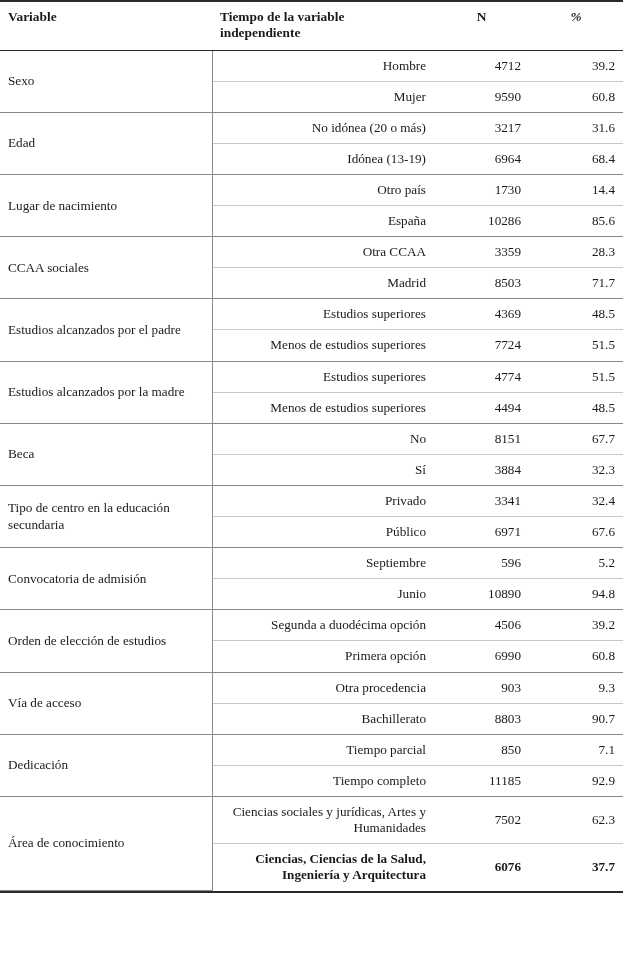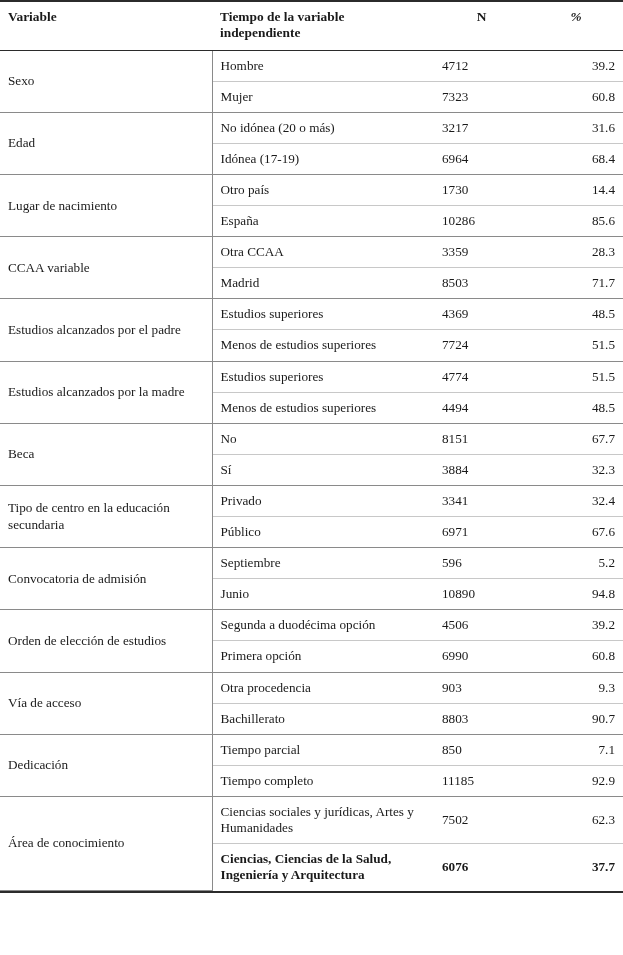--- a/index.html
+++ b/index.html
@@ -52,22 +52,22 @@
     border-bottom: 0.9px solid #c8c8c8;
   }
   tbody tr.last-of-group > td { border-bottom: 0.9px solid #8a8a8a; }
   tbody tr.final-row > td { border-bottom: none; }
 
   td.cell-var {
     text-align: left;
     border-right: 0.9px solid #8a8a8a;
     border-bottom: 0.9px solid #8a8a8a;
   }
-  td.cell-level { text-align: left; }
-  td.cell-n   { text-align: left; }
+  td.cell-level { text-align: right; }
+  td.cell-n   { text-align: right; }
   td.cell-pct { text-align: right; }
 
   .bold-cell { font-weight: bold; }
 
   .table-bottom-rule {
     border-top: 2.1px solid #2b2b2b;
     height: 0;
     line-height: 0;
     font-size: 0;
   }
@@ -93,47 +93,47 @@
     </thead>
     <tbody id="tbody">
         <tr>
           <td class="cell-var" rowspan="2">Sexo</td>
           <td class="cell-level">Hombre</td>
           <td class="cell-n">4712</td>
           <td class="cell-pct">39.2</td>
         </tr>
         <tr class="last-of-group">
           <td class="cell-level">Mujer</td>
-          <td class="cell-n">7323</td>
+          <td class="cell-n">9590</td>
           <td class="cell-pct">60.8</td>
         </tr>
         <tr>
           <td class="cell-var" rowspan="2">Edad</td>
           <td class="cell-level">No idónea (20 o más)</td>
           <td class="cell-n">3217</td>
           <td class="cell-pct">31.6</td>
         </tr>
         <tr class="last-of-group">
-          <td class="cell-level">Idónea (17-19)</td>
+          <td class="cell-level">Idónea (13-19)</td>
           <td class="cell-n">6964</td>
           <td class="cell-pct">68.4</td>
         </tr>
         <tr>
           <td class="cell-var" rowspan="2">Lugar de nacimiento</td>
           <td class="cell-level">Otro país</td>
           <td class="cell-n">1730</td>
           <td class="cell-pct">14.4</td>
         </tr>
         <tr class="last-of-group">
           <td class="cell-level">España</td>
           <td class="cell-n">10286</td>
           <td class="cell-pct">85.6</td>
         </tr>
         <tr>
-          <td class="cell-var" rowspan="2">CCAA variable</td>
+          <td class="cell-var" rowspan="2">CCAA sociales</td>
           <td class="cell-level">Otra CCAA</td>
           <td class="cell-n">3359</td>
           <td class="cell-pct">28.3</td>
         </tr>
         <tr class="last-of-group">
           <td class="cell-level">Madrid</td>
           <td class="cell-n">8503</td>
           <td class="cell-pct">71.7</td>
         </tr>
         <tr>

